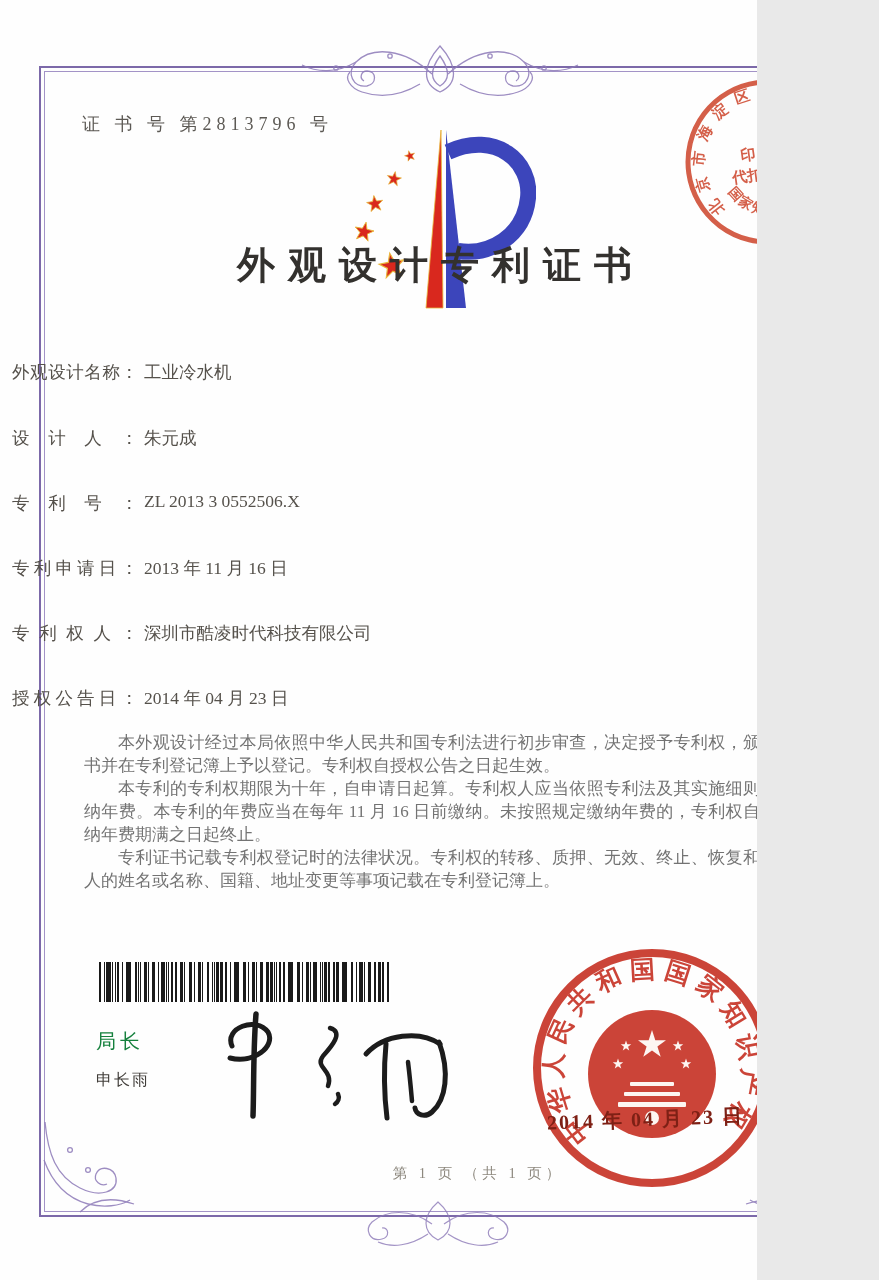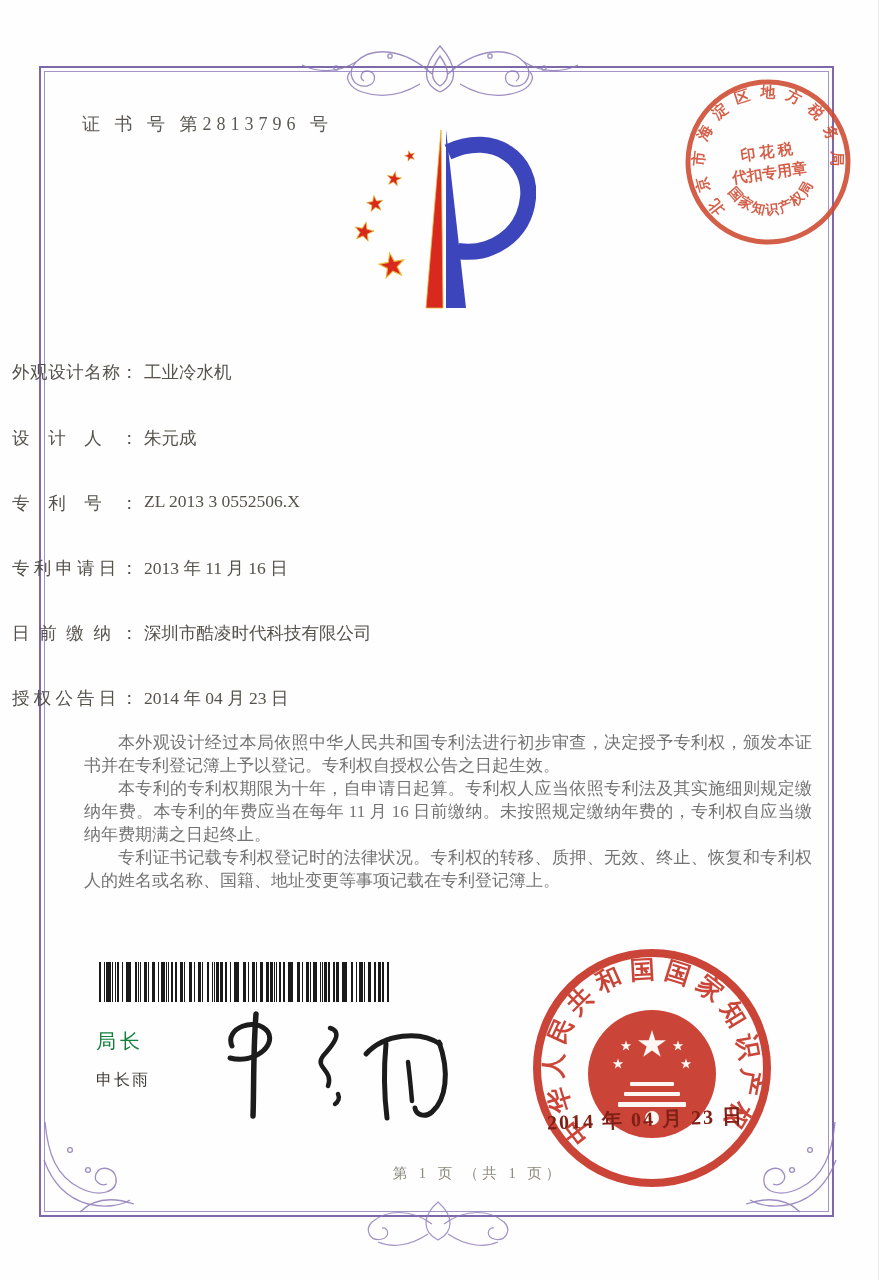--- a/index.html
+++ b/index.html
@@ -1,18 +1,18 @@
 <!DOCTYPE html>
 <html><head>
 <meta charset="utf-8">
 <style>
   html,body{margin:0;padding:0;background:#e9e9e9;}
   .page{
     position:relative;
-    width:878px;height:1280px;
+    width:757px;height:1280px;
     background:#fefefe;
     overflow:hidden;
     font-family:"Liberation Serif","DejaVu Serif",serif;
   }
   
   .frame{
     position:absolute;left:39px;top:66px;width:791px;height:1147px;
     border:2.5px solid #7c69a9;
   }
   .frame-inner{
@@ -131,35 +131,36 @@
 
     <g fill="#d9281e" stroke="#e9b63a" stroke-width="0.9">
       <use href="#star" transform="translate(66,34) scale(0.55) rotate(-15)"></use>
       <use href="#star" transform="translate(50,57) scale(0.75) rotate(10)"></use>
       <use href="#star" transform="translate(31,82) scale(0.85) rotate(-8)"></use>
       <use href="#star" transform="translate(20,110) scale(1.0) rotate(12)"></use>
       <use href="#star" transform="translate(48,144) scale(1.3) rotate(-10)"></use>
     </g>
   </svg>
 
+  <div class="title">外观设计专利证书</div>
 
   <div class="field f0">
     <span class="f-label">外观设计名称：</span><span class="f-value">工业冷水机</span>
   </div>
   <div class="field f1">
     <span class="f-label">设计人：</span><span class="f-value">朱元成</span>
   </div>
   <div class="field f2">
     <span class="f-label">专利号：</span><span class="f-value">ZL 2013 3 0552506.X</span>
   </div>
   <div class="field f3">
     <span class="f-label">专利申请日：</span><span class="f-value">2013 年 11 月 16 日</span>
   </div>
   <div class="field f4">
-    <span class="f-label">日前缴纳：</span><span class="f-value">深圳市酷凌时代科技有限公司</span>
+    <span class="f-label">专利权人：</span><span class="f-value">深圳市酷凌时代科技有限公司</span>
   </div>
   <div class="field f5">
     <span class="f-label">授权公告日：</span><span class="f-value">2014 年 04 月 23 日</span>
   </div>
 
   <div class="paras">
     <p>本外观设计经过本局依照中华人民共和国专利法进行初步审查，决定授予专利权，颁发本证书并在专利登记簿上予以登记。专利权自授权公告之日起生效。</p>
     <p>本专利的专利权期限为十年，自申请日起算。专利权人应当依照专利法及其实施细则规定缴纳年费。本专利的年费应当在每年 11 月 16 日前缴纳。未按照规定缴纳年费的，专利权自应当缴纳年费期满之日起终止。</p>
     <p>专利证书记载专利权登记时的法律状况。专利权的转移、质押、无效、终止、恢复和专利权人的姓名或名称、国籍、地址变更等事项记载在专利登记簿上。</p>
   </div>

